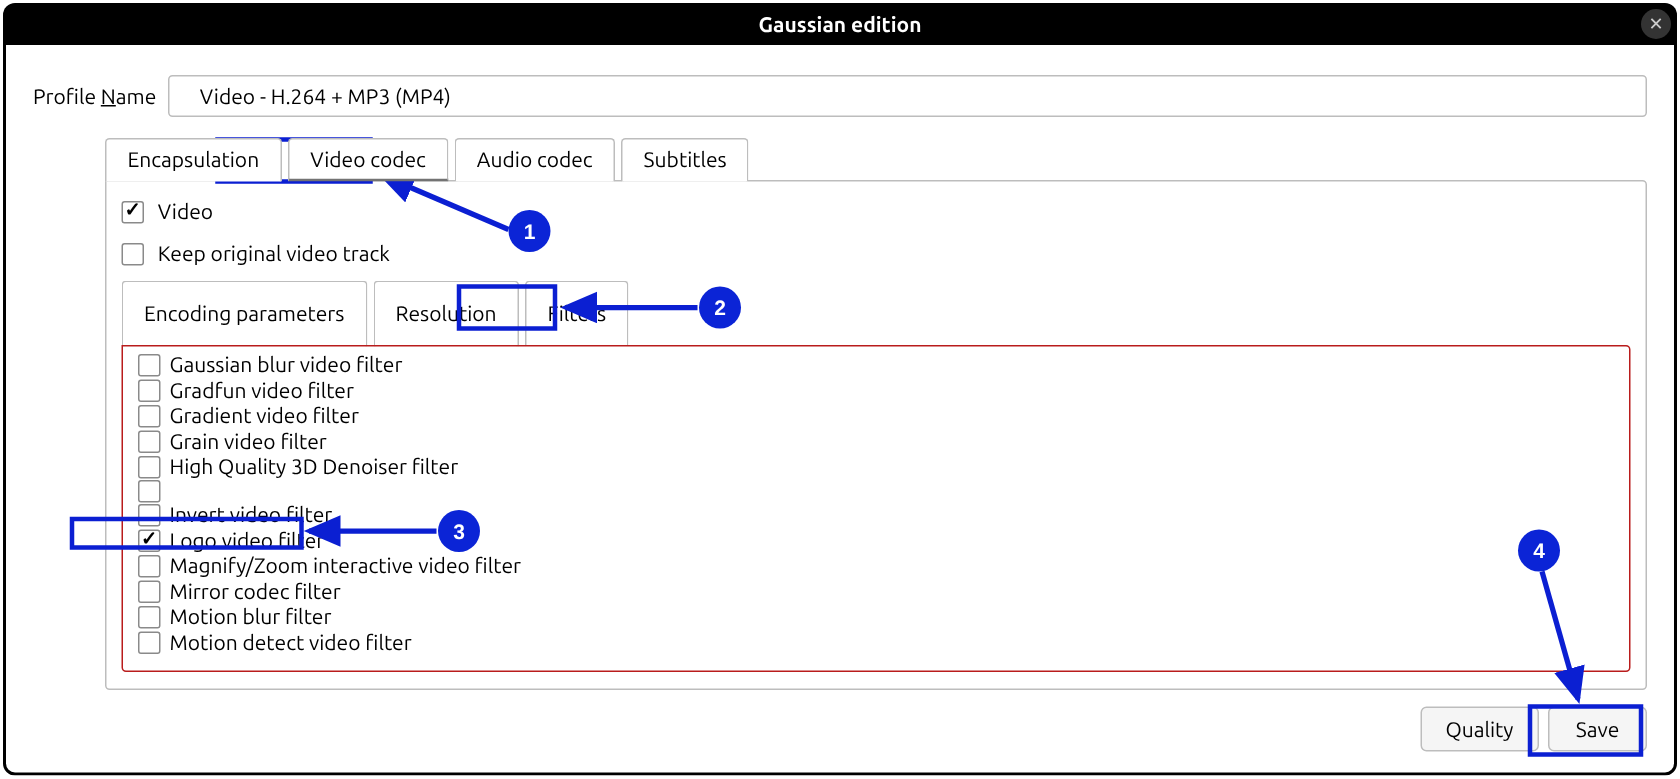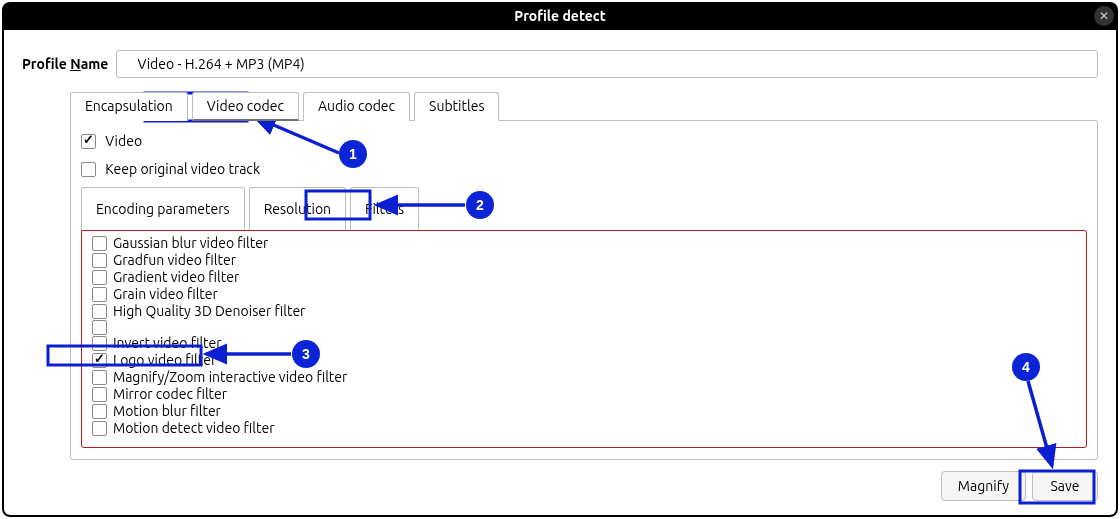--- a/index.html
+++ b/index.html
@@ -7,21 +7,21 @@
 
   
   .titlebar{position:absolute;left:2px;top:2px;width:1116px;height:28px;background:#000;border-radius:8px 8px 0 0;display:flex;align-items:center;justify-content:center;}
   .titlebar .title{color:#fff;font-weight:bold;font-size:14px;}
   .titlebar .close{position:absolute;right:4px;top:4px;width:20px;height:20px;border-radius:10px;background:#333;color:#ccc;display:flex;align-items:center;justify-content:center;font-size:12px;cursor:pointer;}
 
   
   .body{position:absolute;left:2px;top:30px;width:1116px;height:487px;border:2px solid #000;border-top:none;border-radius:0 0 8px 8px;padding:20px 18px 14px 18px;background:#fff;}
 
   .row-name{display:flex;align-items:center;margin-bottom:14px;}
-  .row-name label{margin-right:8px;white-space:nowrap;font-weight:bold;}
+  .row-name label{margin-right:8px;white-space:nowrap;}
   .row-name label u{text-decoration:underline;}
   .row-name input{flex:1 1 auto;height:28px;padding:2px 20px;border:1px solid #bdbdbd;border-radius:3px;font:inherit;}
 
   
   .notebook{position:relative;margin-left:48px;}
   .tabs{display:flex;position:relative;z-index:2;}
   .tab{background:#fff;border:1px solid #bdbdbd;border-bottom:none;border-radius:3px 3px 0 0;padding:5px 14px;margin-right:4px;cursor:pointer;}
   .tab.active{border-bottom:2px solid #737373;}
   .tabpage{border:1px solid #bdbdbd;border-radius:0 3px 3px 3px;margin-top:-1px;padding:12px 10px 10px 10px;min-height:340px;position:relative;}
 
@@ -49,21 +49,21 @@
   svg.overlay{position:absolute;left:0;top:0;width:1120px;height:519px;pointer-events:none;}
   .hl{fill:none;stroke:#0b1fd2;stroke-width:3px;}
   .arrow{stroke:#0b1fd2;stroke-width:3.5px;fill:none;marker-end:url(#ah);}
   .marker-circle{fill:#0b24d6;}
   .marker-text{fill:#fff;font-weight:bold;font-size:14px;text-anchor:middle;dominant-baseline:central;font-family:Arial,sans-serif;}
 </style>
 </head>
 <body>
 
 <div class="titlebar">
-  <span class="title">Profile detect</span>
+  <span class="title">Gaussian edition</span>
   <div class="close">✕</div>
 </div>
 
 <div class="body">
 
   <div class="row-name">
     <label><span>Profile </span><u>N</u><span>ame</span></label>
     <input type="text" value="Video - H.264 + MP3 (MP4)" style="">
   </div>
 
@@ -138,21 +138,21 @@
           <div class="filter-item">
               <input type="checkbox" class="chk" style="">
               <label>Motion detect video filter</label>
             </div>
         </div>
       </div>
     </div>
   </div>
 
   <div class="footer">
-    <button class="btn">Magnify</button>
+    <button class="btn">Quality</button>
     <button class="btn" id="btn-save">Save</button>
   </div>
 </div>
 
 <svg class="overlay">
   <defs>
     <marker id="ah" markerWidth="8" markerHeight="8" refX="6" refY="3" orient="auto">
       <path d="M0,0 L7,3 L0,6 Z" fill="#0b1fd2"></path>
     </marker>
   </defs>

